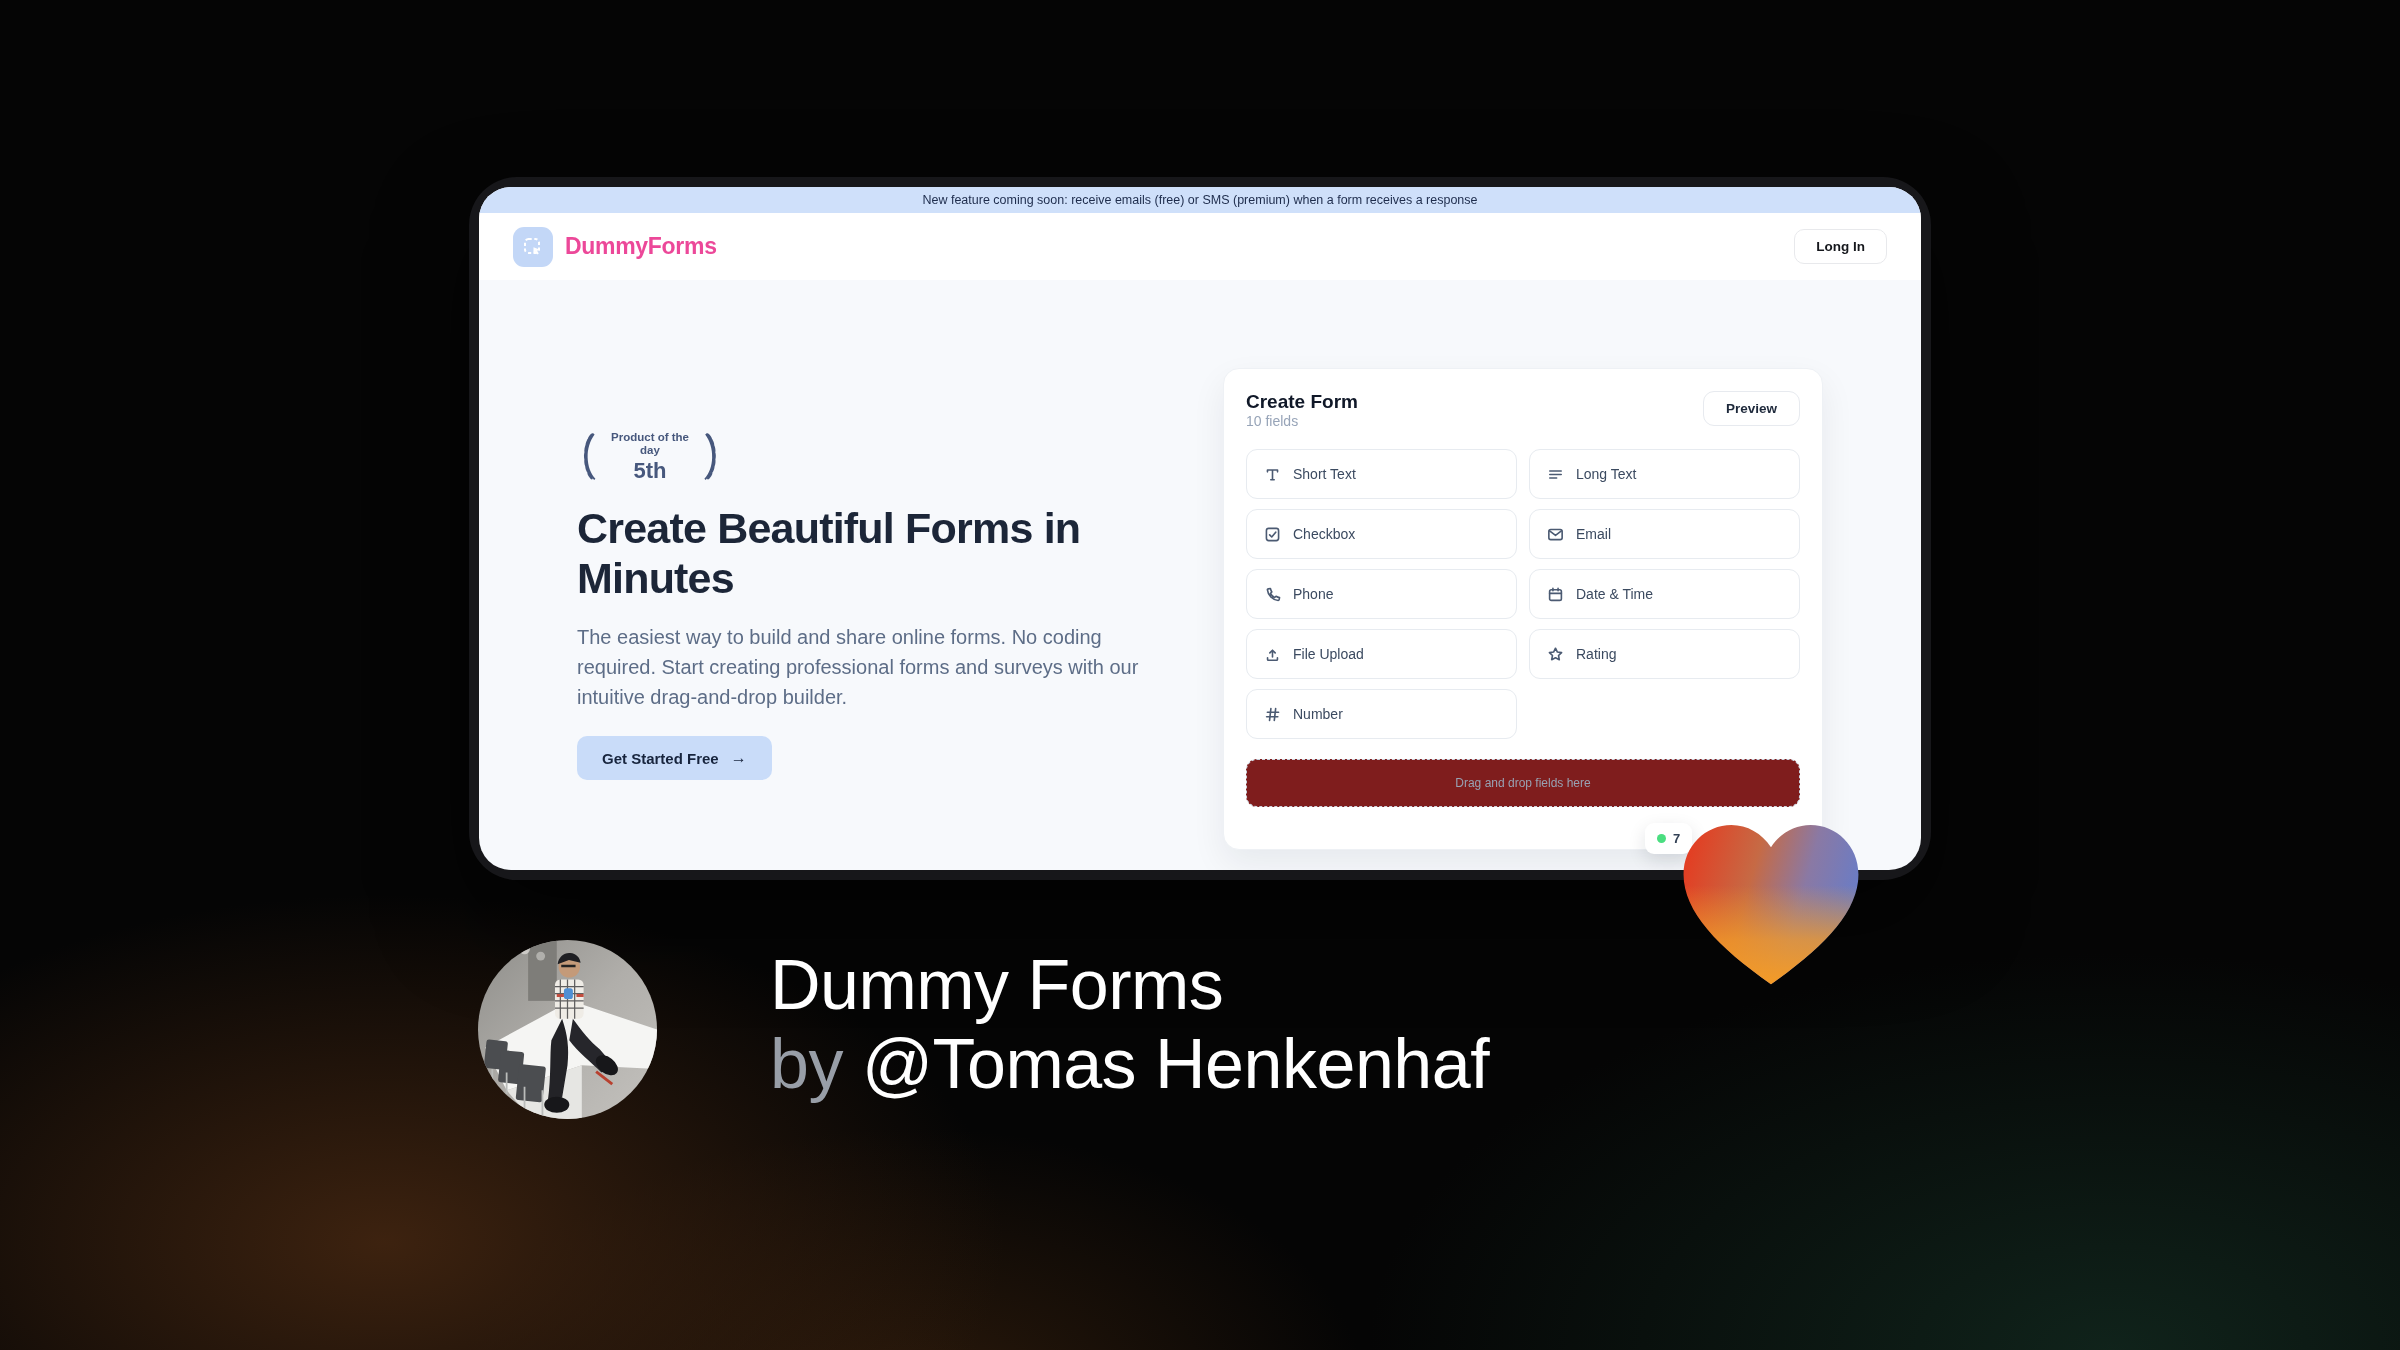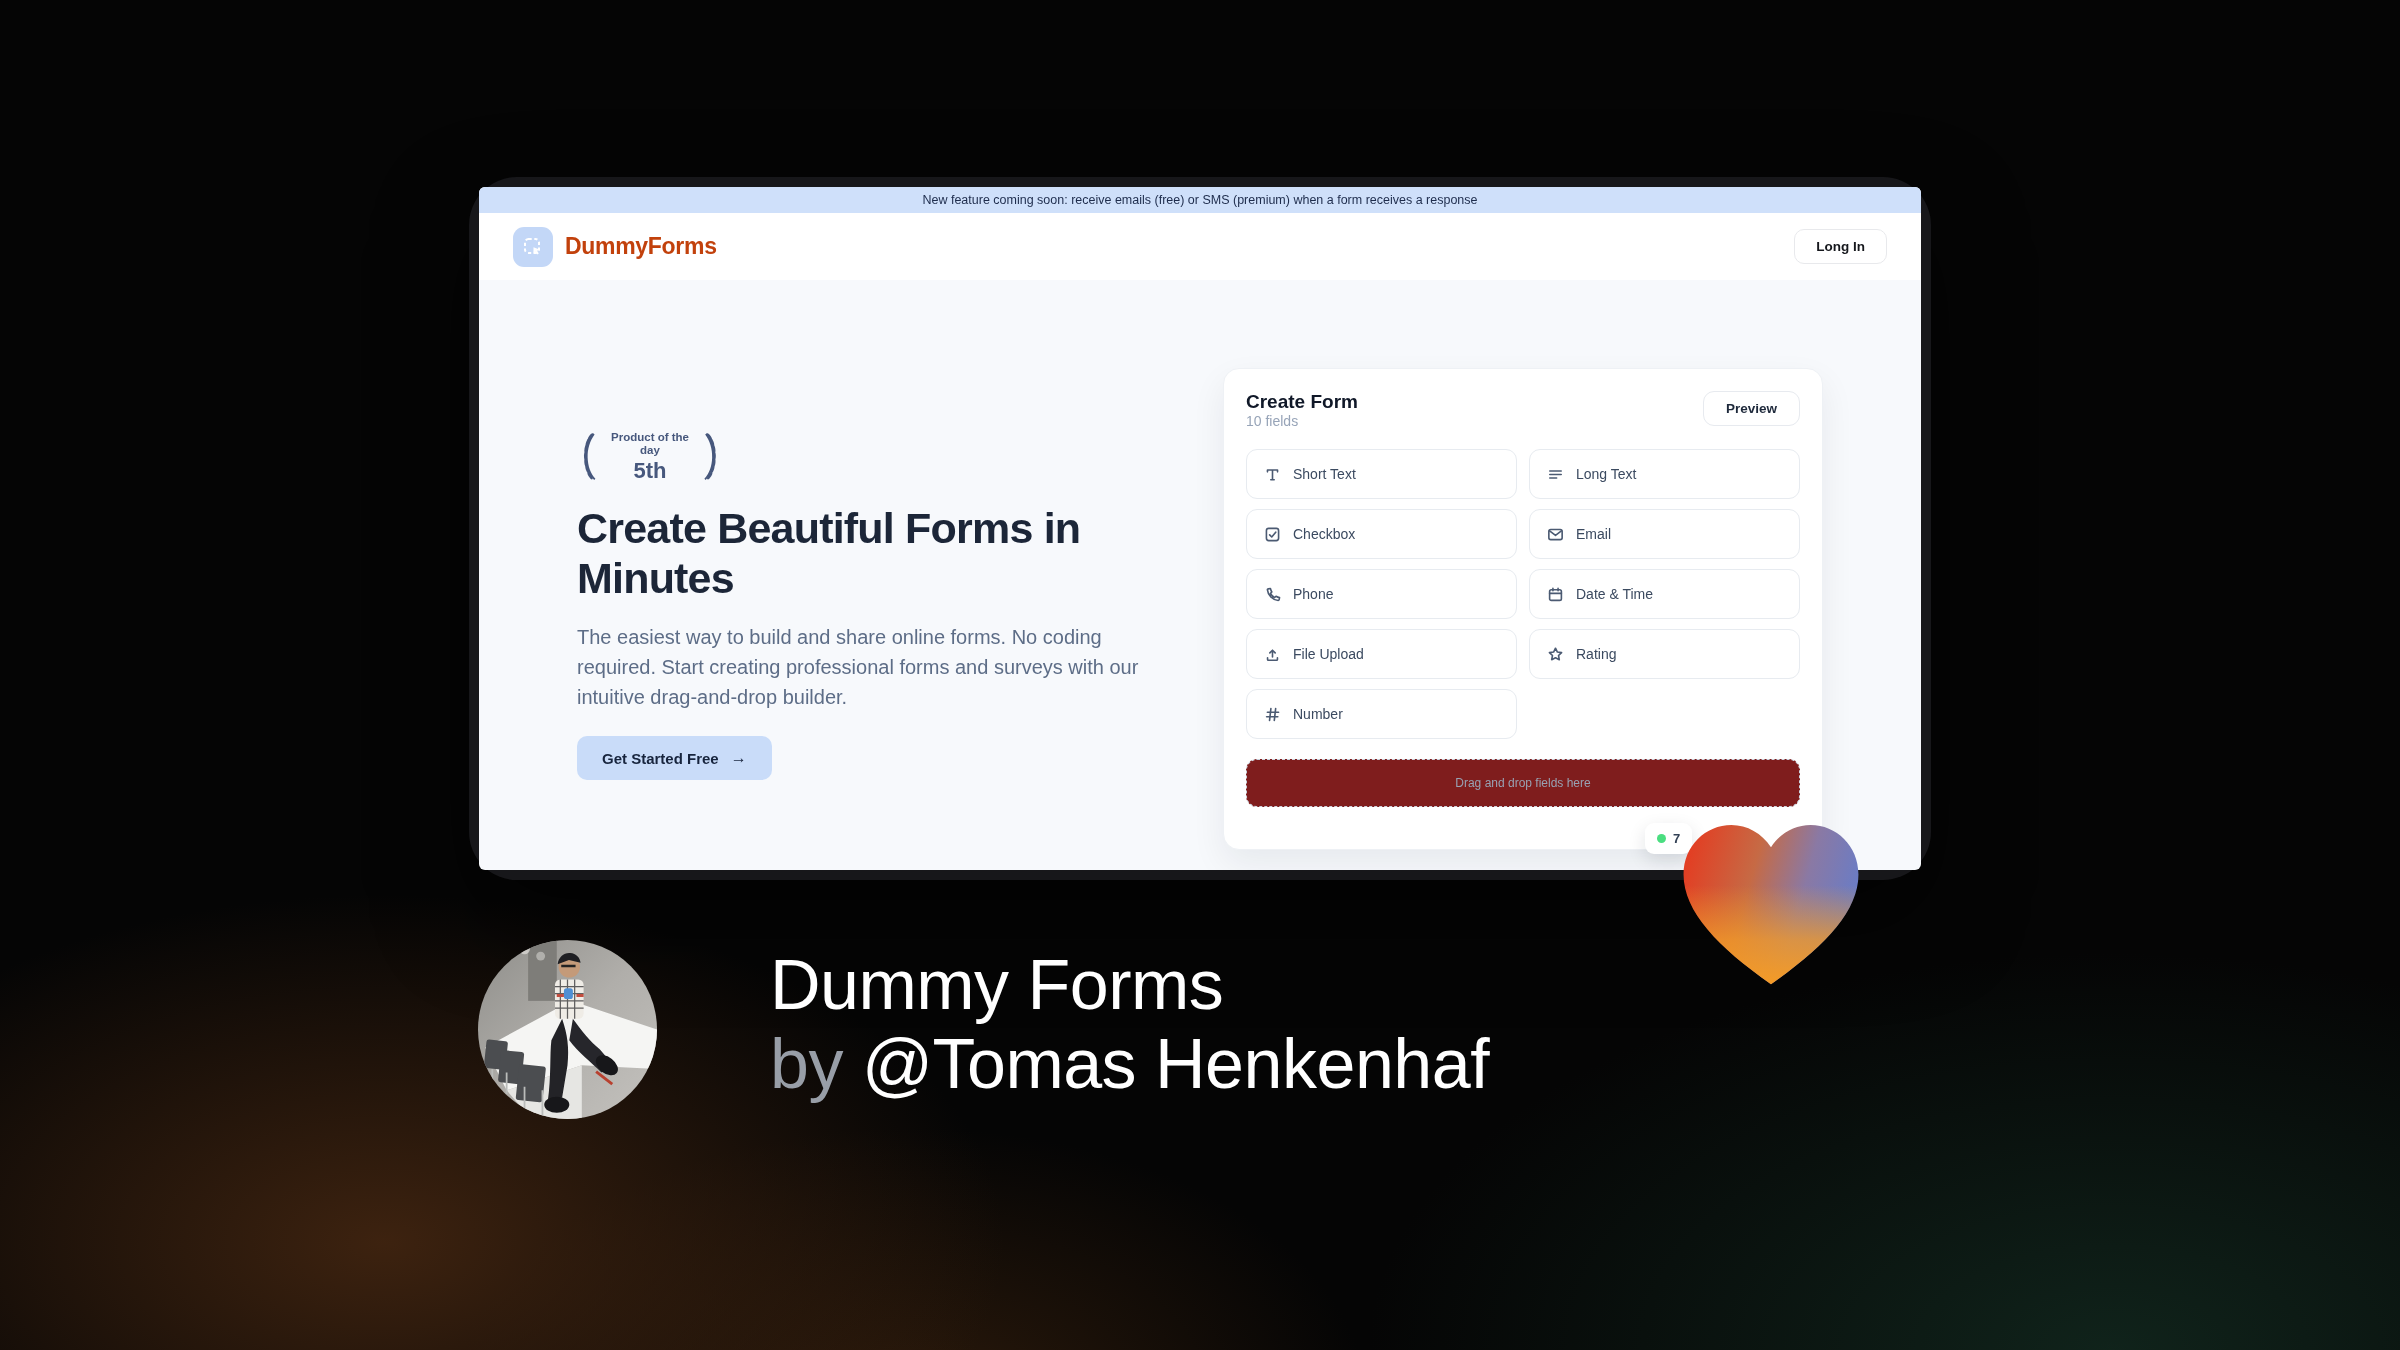--- a/index.html
+++ b/index.html
@@ -6,29 +6,29 @@
   *{box-sizing:border-box;font-family:"Liberation Sans",sans-serif;}
   .page{position:relative;width:2400px;height:1350px;overflow:hidden;
     background:
       radial-gradient(1000px 560px at 16% 92%, rgba(64,36,16,.95), rgba(64,36,16,0) 62%),
       radial-gradient(760px 460px at 38% 104%, rgba(52,30,12,.8), rgba(52,30,12,0) 60%),
       radial-gradient(1200px 640px at 88% 100%, rgba(17,38,29,.9), rgba(17,38,29,0) 62%),
       #050505;}
   
   .frame{position:absolute;left:469px;top:177px;width:1462px;height:703px;border-radius:48px;
     background:#17171a;box-shadow:0 40px 90px rgba(0,0,0,.6);}
-  .screen{position:absolute;left:479px;top:187px;width:1442px;height:683px;border-radius:6px;
+  .screen{position:absolute;left:479px;top:187px;width:1442px;height:683px;border-radius:32px;
     background:#f7f9fc;overflow:hidden;display:flex;flex-direction:column;}
   .banner{height:26px;background:#cfe0fa;display:flex;align-items:center;justify-content:center;
     font-size:12.5px;color:#1e2c4c;}
   .appheader{height:67px;background:#ffffff;display:flex;align-items:center;justify-content:space-between;
     padding:0 34px;}
   .brand{display:flex;align-items:center;gap:12px;}
   .logo-tile{width:40px;height:40px;border-radius:11px;background:#c3d7f7;display:flex;align-items:center;justify-content:center;}
-  .brand-name{font-size:23px;font-weight:700;color:#c2410c;letter-spacing:-.3px;}
+  .brand-name{font-size:23px;font-weight:700;color:#ec4899;letter-spacing:-.3px;}
   .signin{background:#fff;border:1px solid #e8e9ec;border-radius:10px;padding:9px 21px;
     font-size:13.5px;font-weight:600;color:#16181d;cursor:pointer;}
   .main{position:relative;flex:1;}
   
   .laurel{position:absolute;left:95px;top:146px;width:152px;height:62px;display:flex;align-items:center;justify-content:center;gap:6px;color:#47587d;}
   .laurel .txt{text-align:center;line-height:1.1;}
   .laurel .l1{font-size:11.5px;font-weight:700;}
   .laurel .l2{font-size:22px;font-weight:800;margin-top:2px;}
   .hero-title{position:absolute;left:98px;top:223px;width:600px;font-size:43px;line-height:1.17;
     font-weight:700;color:#1c2638;letter-spacing:-.8px;}

